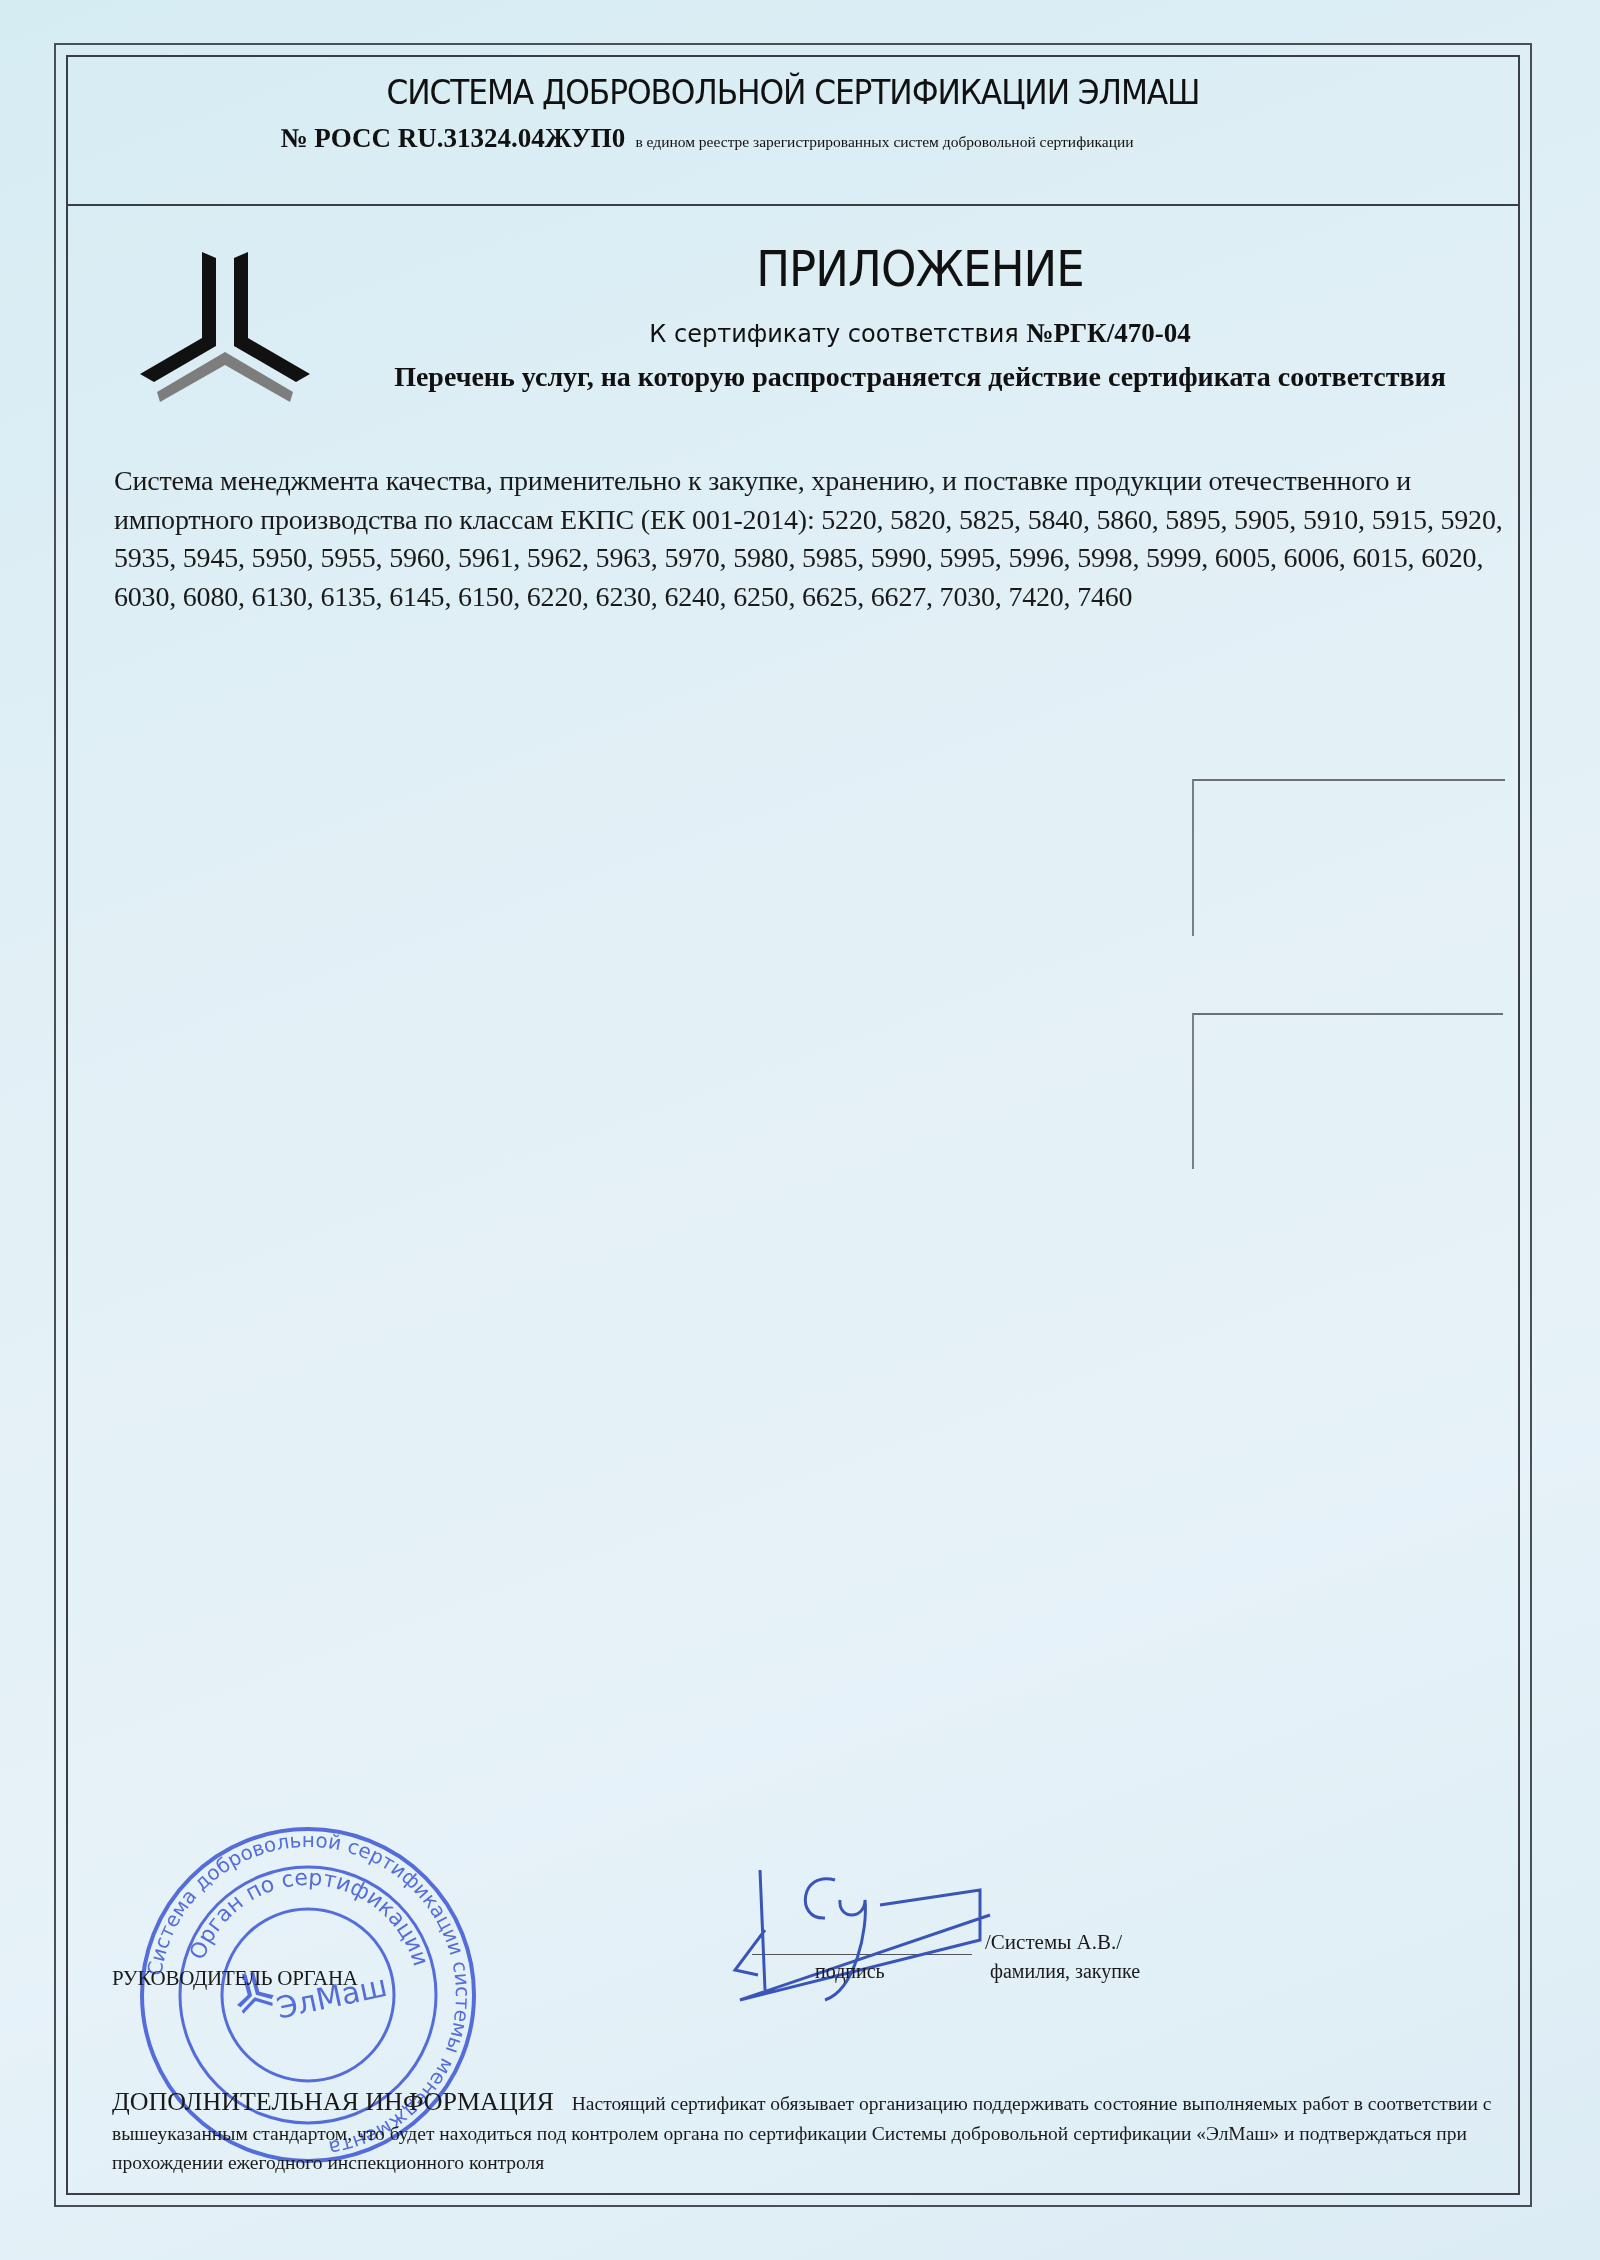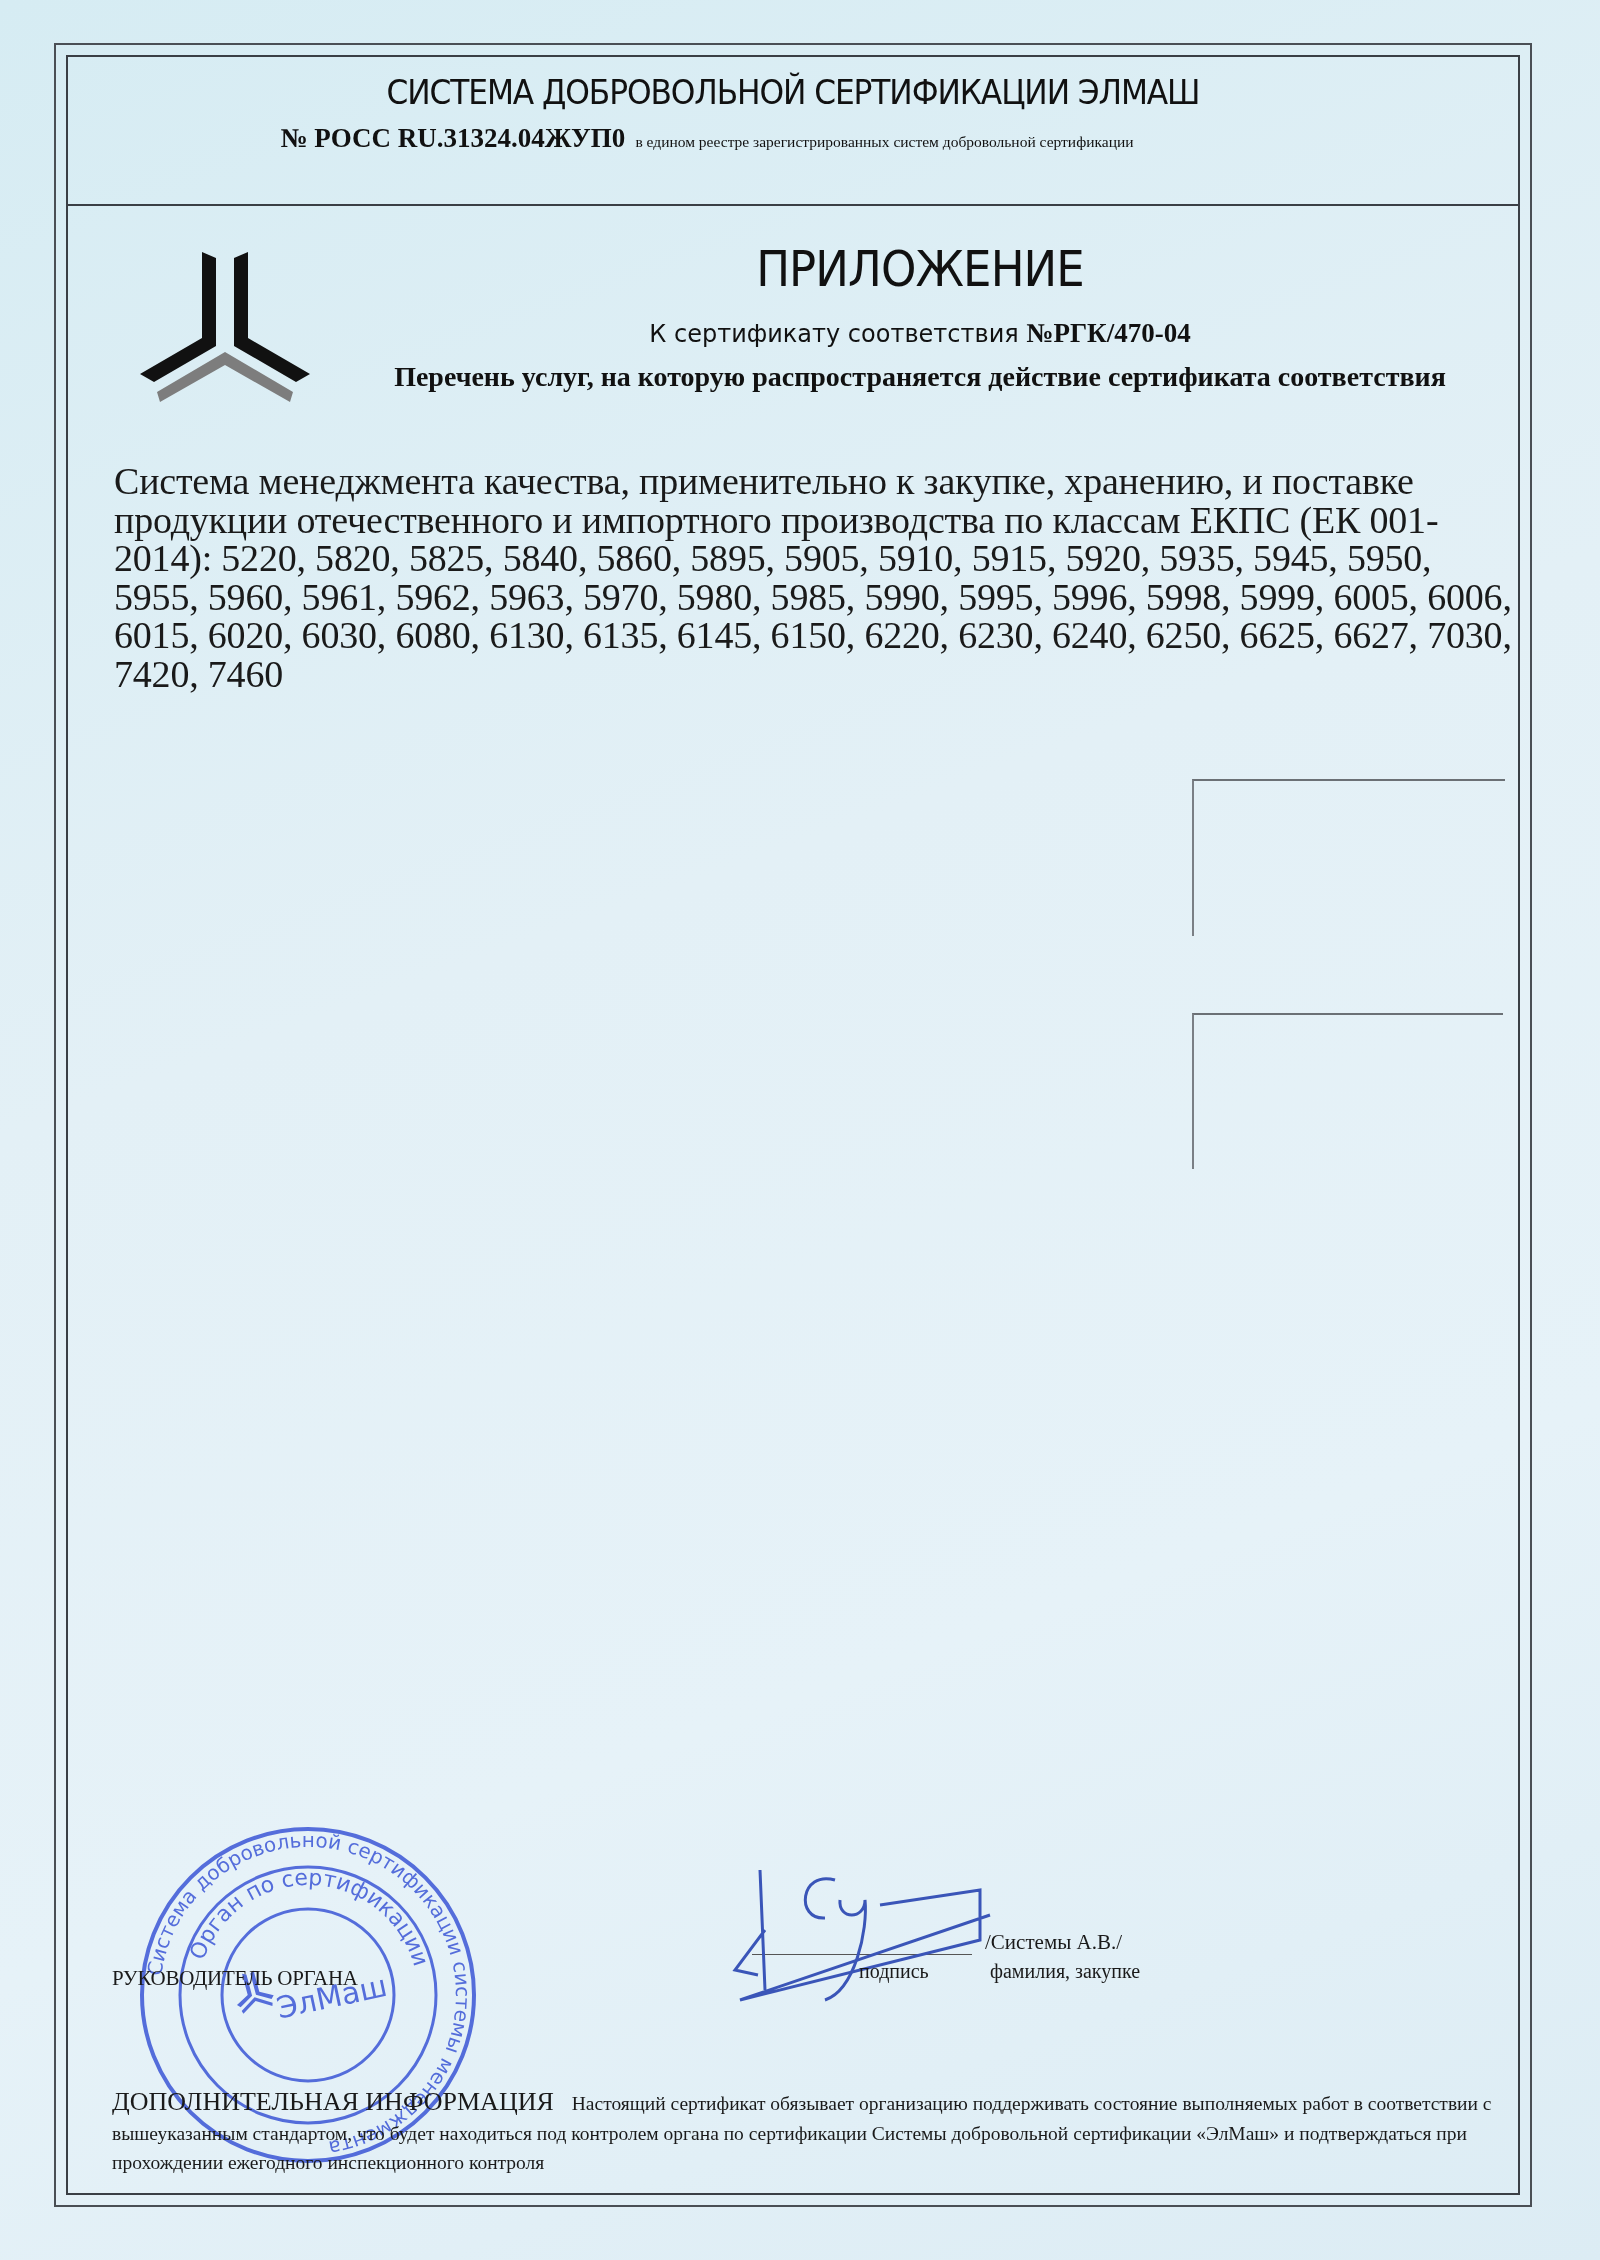--- a/index.html
+++ b/index.html
@@ -44,21 +44,21 @@
       font-family: "DejaVu Sans", sans-serif; font-size: 24px; color: #111; white-space: nowrap;
     }
     .cert-ref .cert-num { font-family: "Liberation Serif", serif; font-weight: bold; font-size: 27px; }
     .services-heading {
       position: absolute; left: 380px; width: 1080px; top: 358px; text-align: center;
       font-family: "Liberation Serif", serif; font-weight: bold; font-size: 28px; line-height: 38px;
       color: #111;
     }
     .scope-text {
       position: absolute; left: 114px; width: 1400px; top: 462px;
-      font-family: "Liberation Serif", serif; font-size: 38px; line-height: 38.5px;
+      font-family: "Liberation Serif", serif; font-size: 28px; line-height: 38.5px;
       color: #1a1a1a; letter-spacing: -0.2px;
     }
     .bracket {
       position: absolute; border-top: 2px solid #6b7075; border-left: 2px solid #7a7f85;
       box-sizing: border-box;
     }
     .head-label {
       position: absolute; left: 112px; top: 1930px;
       font-family: "Liberation Serif", serif; font-size: 21px; color: #1a1a1a; letter-spacing: -0.3px; margin-top: 36px;
     }
@@ -136,18 +136,18 @@
 <div class="head-label">РУКОВОДИТЕЛЬ ОРГАНА</div>
 
 <div class="sig-line"></div>
 <svg class="signature" viewBox="0 0 330 160">
   <path d="M30,10 L35,130 M35,70 L5,110 L28,115" fill="none" stroke="#3a55b8" stroke-width="3"></path>
   <path d="M105,20 C70,10 65,60 95,58" fill="none" stroke="#3a55b8" stroke-width="3"></path>
   <path d="M110,40 C108,60 135,60 135,40 C138,70 125,130 95,140" fill="none" stroke="#3a55b8" stroke-width="3"></path>
   <path d="M150,45 L250,30 L250,80 L10,140 L260,55" fill="none" stroke="#3a55b8" stroke-width="3"></path>
 </svg>
 <div class="sig-name">/Системы А.В./</div>
-<div class="sig-caption" style="left:815px;margin-left:44px;">подпись</div>
+<div class="sig-caption" style="left:815px;">подпись</div>
 <div class="sig-caption" style="left:990px;">фамилия, закупке</div>
 
 <div class="addl-info">
   <span class="addl-label">ДОПОЛНИТЕЛЬНАЯ ИНФОРМАЦИЯ</span><span>Настоящий сертификат обязывает организацию поддерживать состояние выполняемых работ в соответствии с вышеуказанным стандартом, что будет находиться под контролем органа   по сертификации Системы добровольной сертификации «ЭлМаш» и подтверждаться при прохождении ежегодного инспекционного контроля</span>
 </div>
 
 </body></html>

